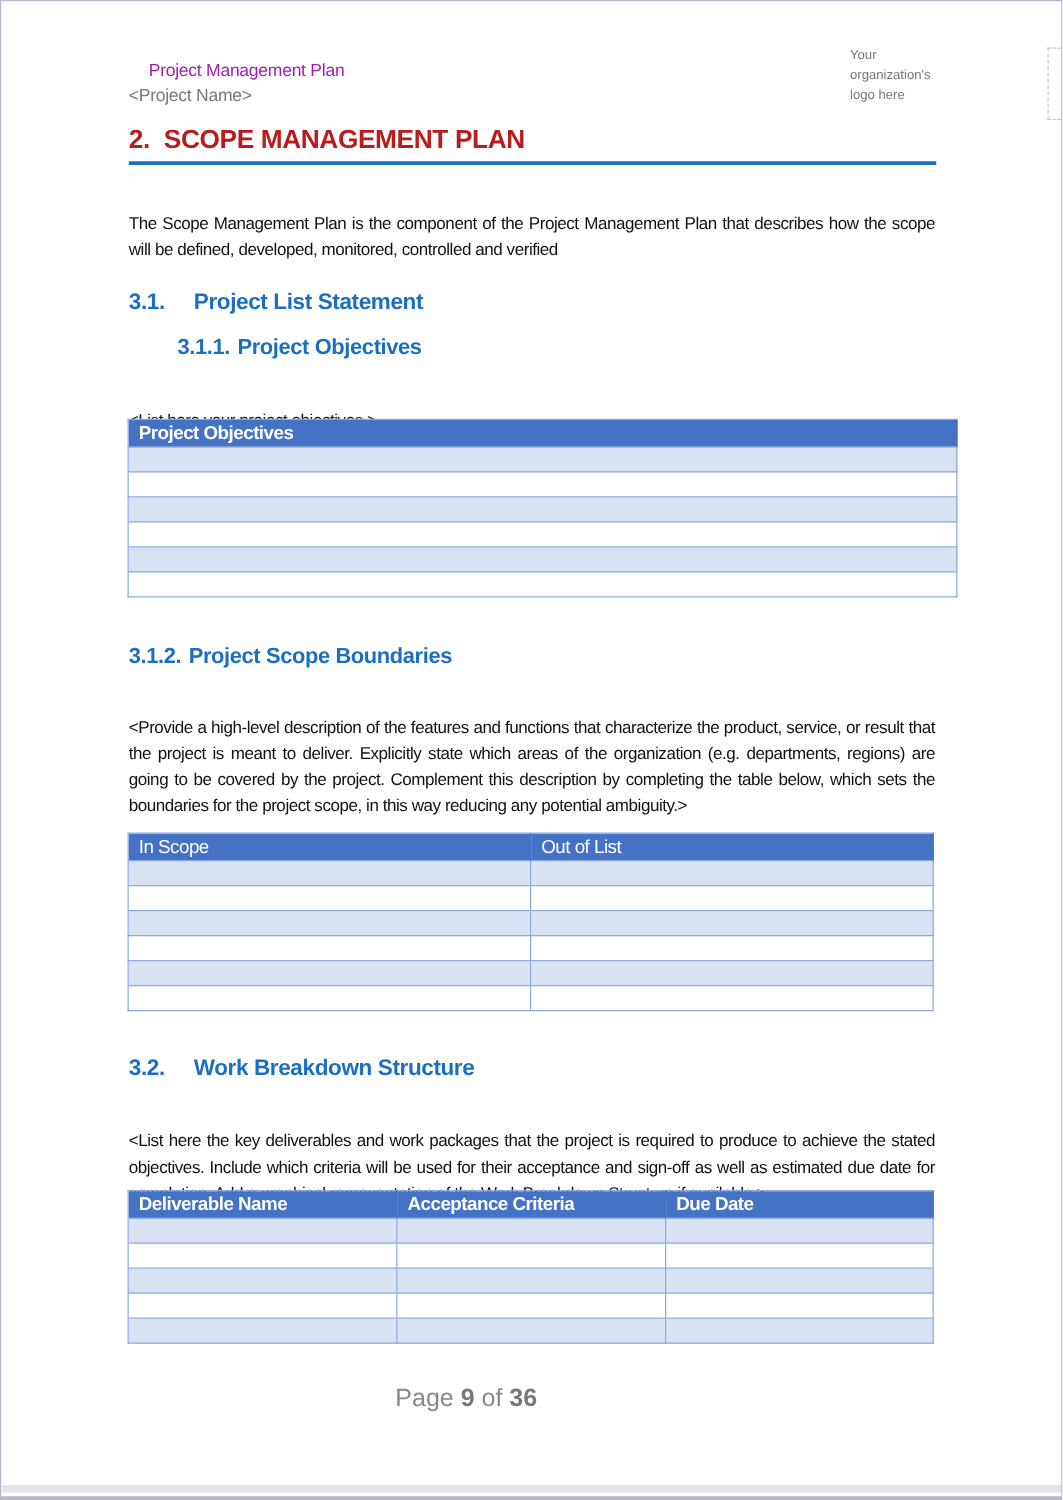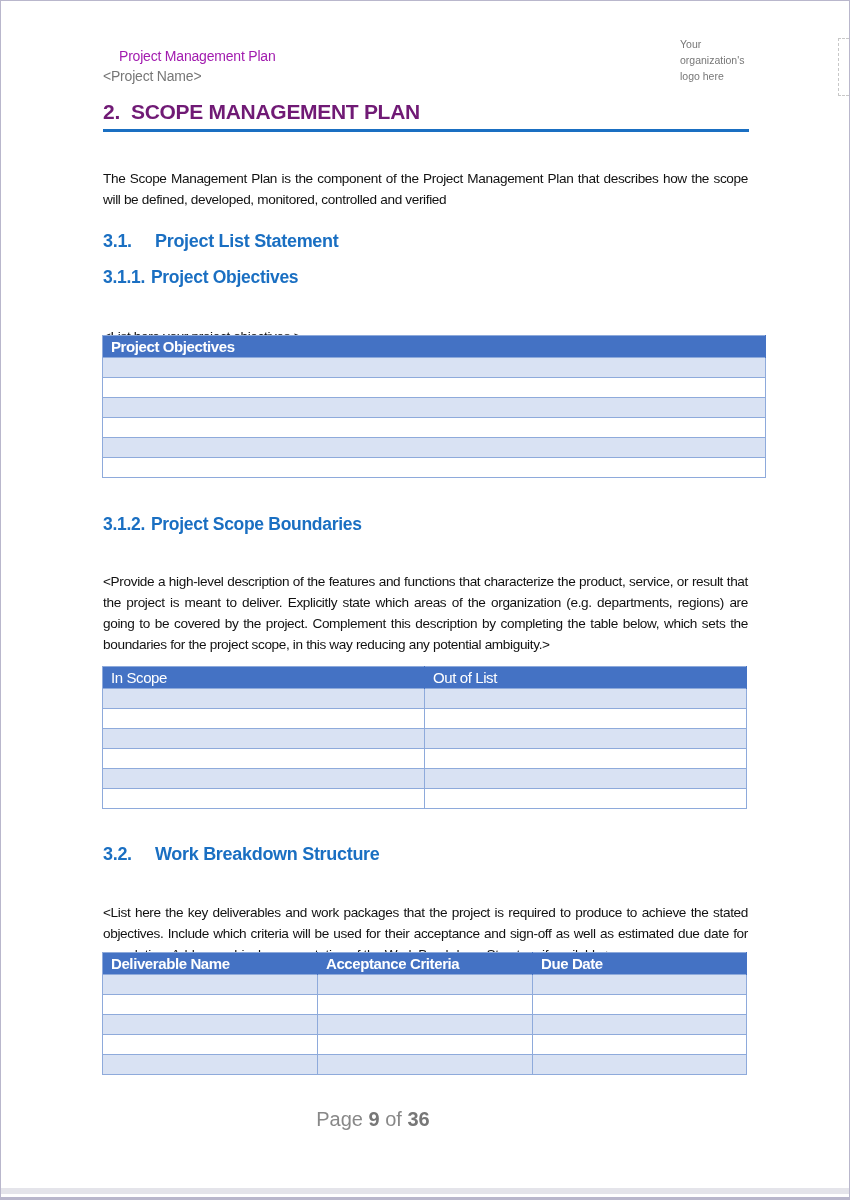--- a/index.html
+++ b/index.html
@@ -20,21 +20,21 @@
     border: 1px dashed #c8c8c8; border-right: none;
   }
   .hdr-title { position: absolute; left: 103px; top: 48px; font-size: 14px; color: #a21caf; letter-spacing:-0.2px;margin-left:16px; }
   .hdr-proj { position: absolute; left: 103px; top: 68px; font-size: 14px; color: #777; letter-spacing:-0.2px; }
   .logo-ph {
     position: absolute; left: 680px; top: 36px; width: 92px; text-align: left;
     font-size: 10.5px; line-height: 16px; color: #777;
   }
   .h1 {
     position: absolute; left: 103px; top: 100px; font-size: 21px; font-weight: bold;
-    color: #701a75; letter-spacing: -0.3px;
+    color: #b91c1c; letter-spacing: -0.3px;
   }
   .h1-rule { position: absolute; left: 103px; top: 129px; width: 646px; height: 3px; background: #1a6fc2; }
   .para {
     position: absolute; left: 103px; width: 645px; font-size: 13.6px; line-height: 21px;
     color: #111; text-align: justify; letter-spacing: -0.35px; margin-top: 24px;
   }
   .h2 { position:absolute; left:103px; font-size:18px; color:#1a6fc2; letter-spacing:-0.3px; }
   .h2 .num { font-weight: bold; display:inline-block; width: 52px; }
   .h2 .txt { font-weight: bold; }
   .h3 { position:absolute; left:103px; font-size:17.5px; font-weight:bold; color:#1a6fc2; letter-spacing:-0.3px; }
@@ -77,21 +77,21 @@
   <span>2.</span>&nbsp;
   <span>SCOPE MANAGEMENT PLAN</span>
 </div>
 <div class="h1-rule"></div>
 <div class="para" style="top:144px;">The Scope Management Plan is the component of the Project Management Plan that describes how the scope will be defined, developed, monitored, controlled and verified</div>
 
 <div class="h2" style="top:231px;">
   <span class="num">3.1.</span><span class="txt">Project List Statement</span>
 </div>
 
-<div class="h3" style="top:267px;">
+<div class="h3" style="top:267px;margin-left:39px;">
   <span class="num">3.1.1.</span><span>Project Objectives</span>
 </div>
 <div class="para" style="top:302px;">&lt;List here your project objectives.&gt;</div>
 
 <table class="tpl" style="left:102px; top:335px; width:664px;">
   <thead>
     <tr>
         <th>Project Objectives</th>
       </tr>
   </thead>

